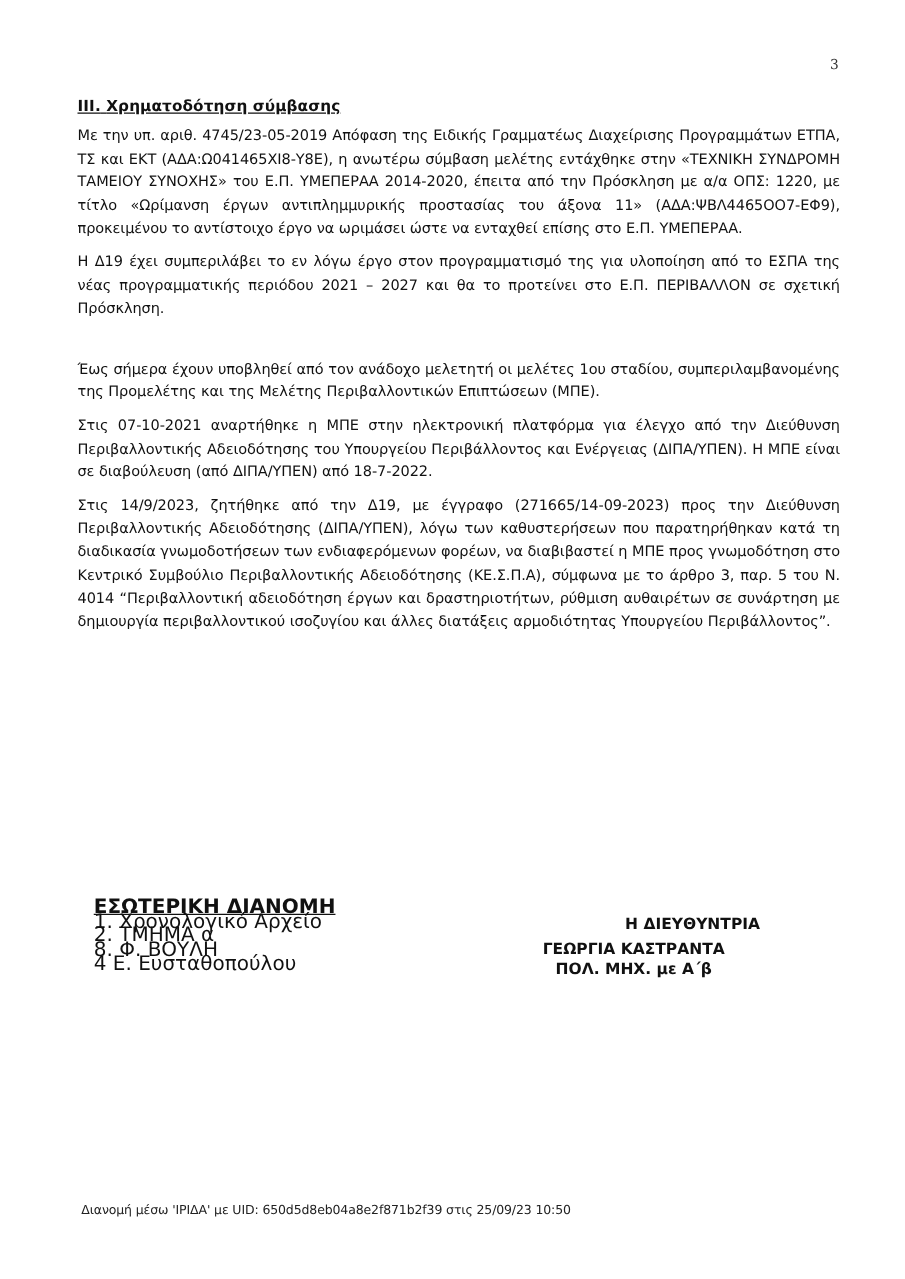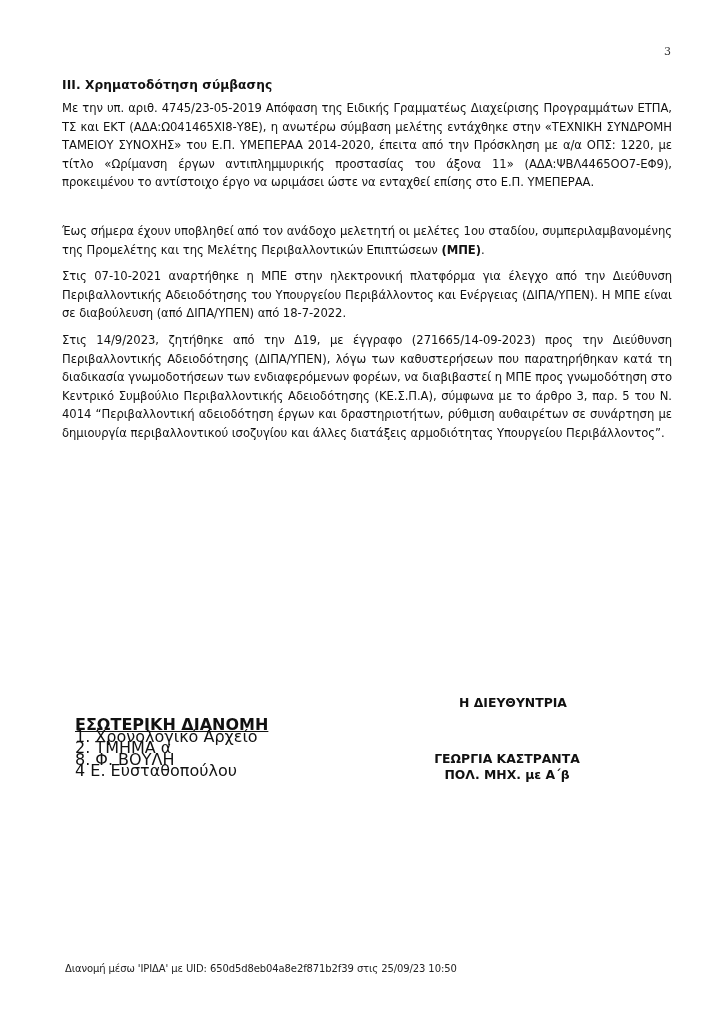--- a/index.html
+++ b/index.html
@@ -30,43 +30,44 @@
       width: 610px;
     }
     .section-heading {
       font-weight: bold;
       font-size: 12.2px;
       margin: 0 0 5px 0;
       line-height: 18px;
       letter-spacing: 0.1px;
     }
     .section-heading .u {
+      text-decoration: underline;
       text-align: center;
     }
     .para {
       font-size: 11.6px;
       line-height: 18.6px;
       text-align: justify;
       margin: 0 0 8px 0;
       letter-spacing: -0.05px;
     }
-    .para b { font-weight: bold; }
+    .para b { font-weight: normal; }
     .gap-section {
       height: 22px;
     }
     .signature {
       position: absolute;
       left: 420px;
       width: 190px;
       text-align: center;
       font-weight: bold;
       font-size: 12.4px;
       line-height: 16px;
     }
-    .sig-role { top: 695px; left: 418px; }
+    .sig-role { top: 731px; left: 418px; text-align: right; }
     .sig-name { top: 751px; left: 412px; }
     .sig-title { top: 767px; left: 412px; }
     .distribution {
       position: absolute;
       top: 719px;
       left: 75px;
       font-size: 16px;
       line-height: 11.6px;
     }
     .distribution .dist-title {
@@ -86,20 +87,21 @@
 <body>
 
 <div class="page-number">3</div>
 
 <div class="content">
 
   <div class="section-heading">
     <span class="u">III.</span><span class="u"> <span>Χρηματοδότηση σύμβασης</span></span>
   </div>
   <p class="para">Με την υπ. αριθ. 4745/23-05-2019 Απόφαση της Ειδικής Γραμματέως Διαχείρισης Προγραμμάτων ΕΤΠΑ, ΤΣ και ΕΚΤ (ΑΔΑ:Ω041465ΧΙ8-Υ8Ε), η ανωτέρω σύμβαση μελέτης εντάχθηκε στην «ΤΕΧΝΙΚΗ ΣΥΝΔΡΟΜΗ ΤΑΜΕΙΟΥ ΣΥΝΟΧΗΣ» του Ε.Π. ΥΜΕΠΕΡΑΑ 2014-2020, έπειτα από την Πρόσκληση με α/α ΟΠΣ: 1220, με τίτλο «Ωρίμανση έργων αντιπλημμυρικής προστασίας του άξονα 11» (ΑΔΑ:ΨΒΛ4465ΟΟ7-ΕΦ9), προκειμένου το αντίστοιχο έργο να ωριμάσει ώστε να ενταχθεί επίσης στο Ε.Π. ΥΜΕΠΕΡΑΑ.</p>
+  <p class="para">Η Δ19 έχει συμπεριλάβει το εν λόγω έργο στον προγραμματισμό της για υλοποίηση από το ΕΣΠΑ της νέας προγραμματικής περιόδου 2021 – 2027 και θα το προτείνει στο Ε.Π. ΠΕΡΙΒΑΛΛΟΝ σε σχετική Πρόσκληση.</p>
 
   <div class="gap-section"></div>
 
   <p class="para"><span>Έως σήμερα έχουν υποβληθεί από τον ανάδοχο μελετητή οι μελέτες 1ου σταδίου, συμπεριλαμβανομένης της Προμελέτης και της Μελέτης Περιβαλλοντικών Επιπτώσεων </span><b>(ΜΠΕ)</b><span>.</span></p>
   <p class="para">Στις 07-10-2021 αναρτήθηκε η ΜΠΕ στην ηλεκτρονική πλατφόρμα για έλεγχο από την Διεύθυνση Περιβαλλοντικής Αδειοδότησης του Υπουργείου Περιβάλλοντος και Ενέργειας (ΔΙΠΑ/ΥΠΕΝ). Η ΜΠΕ είναι σε διαβούλευση (από ΔΙΠΑ/ΥΠΕΝ) από 18-7-2022.</p>
   <p class="para">Στις 14/9/2023, ζητήθηκε από την Δ19, με έγγραφο (271665/14-09-2023) προς την Διεύθυνση Περιβαλλοντικής Αδειοδότησης (ΔΙΠΑ/ΥΠΕΝ), λόγω των καθυστερήσεων που παρατηρήθηκαν κατά τη διαδικασία γνωμοδοτήσεων των ενδιαφερόμενων φορέων, να διαβιβαστεί η ΜΠΕ προς γνωμοδότηση στο Κεντρικό Συμβούλιο Περιβαλλοντικής Αδειοδότησης (ΚΕ.Σ.Π.Α), σύμφωνα με το άρθρο 3, παρ. 5 του Ν. 4014 “Περιβαλλοντική αδειοδότηση έργων και δραστηριοτήτων, ρύθμιση αυθαιρέτων σε συνάρτηση με δημιουργία περιβαλλοντικού ισοζυγίου και άλλες διατάξεις αρμοδιότητας Υπουργείου Περιβάλλοντος”.</p>
 </div>
 
 <div class="signature sig-role">Η ΔΙΕΥΘΥΝΤΡΙΑ</div>
 <div class="signature sig-name">ΓΕΩΡΓΙΑ ΚΑΣΤΡΑΝΤΑ</div>

